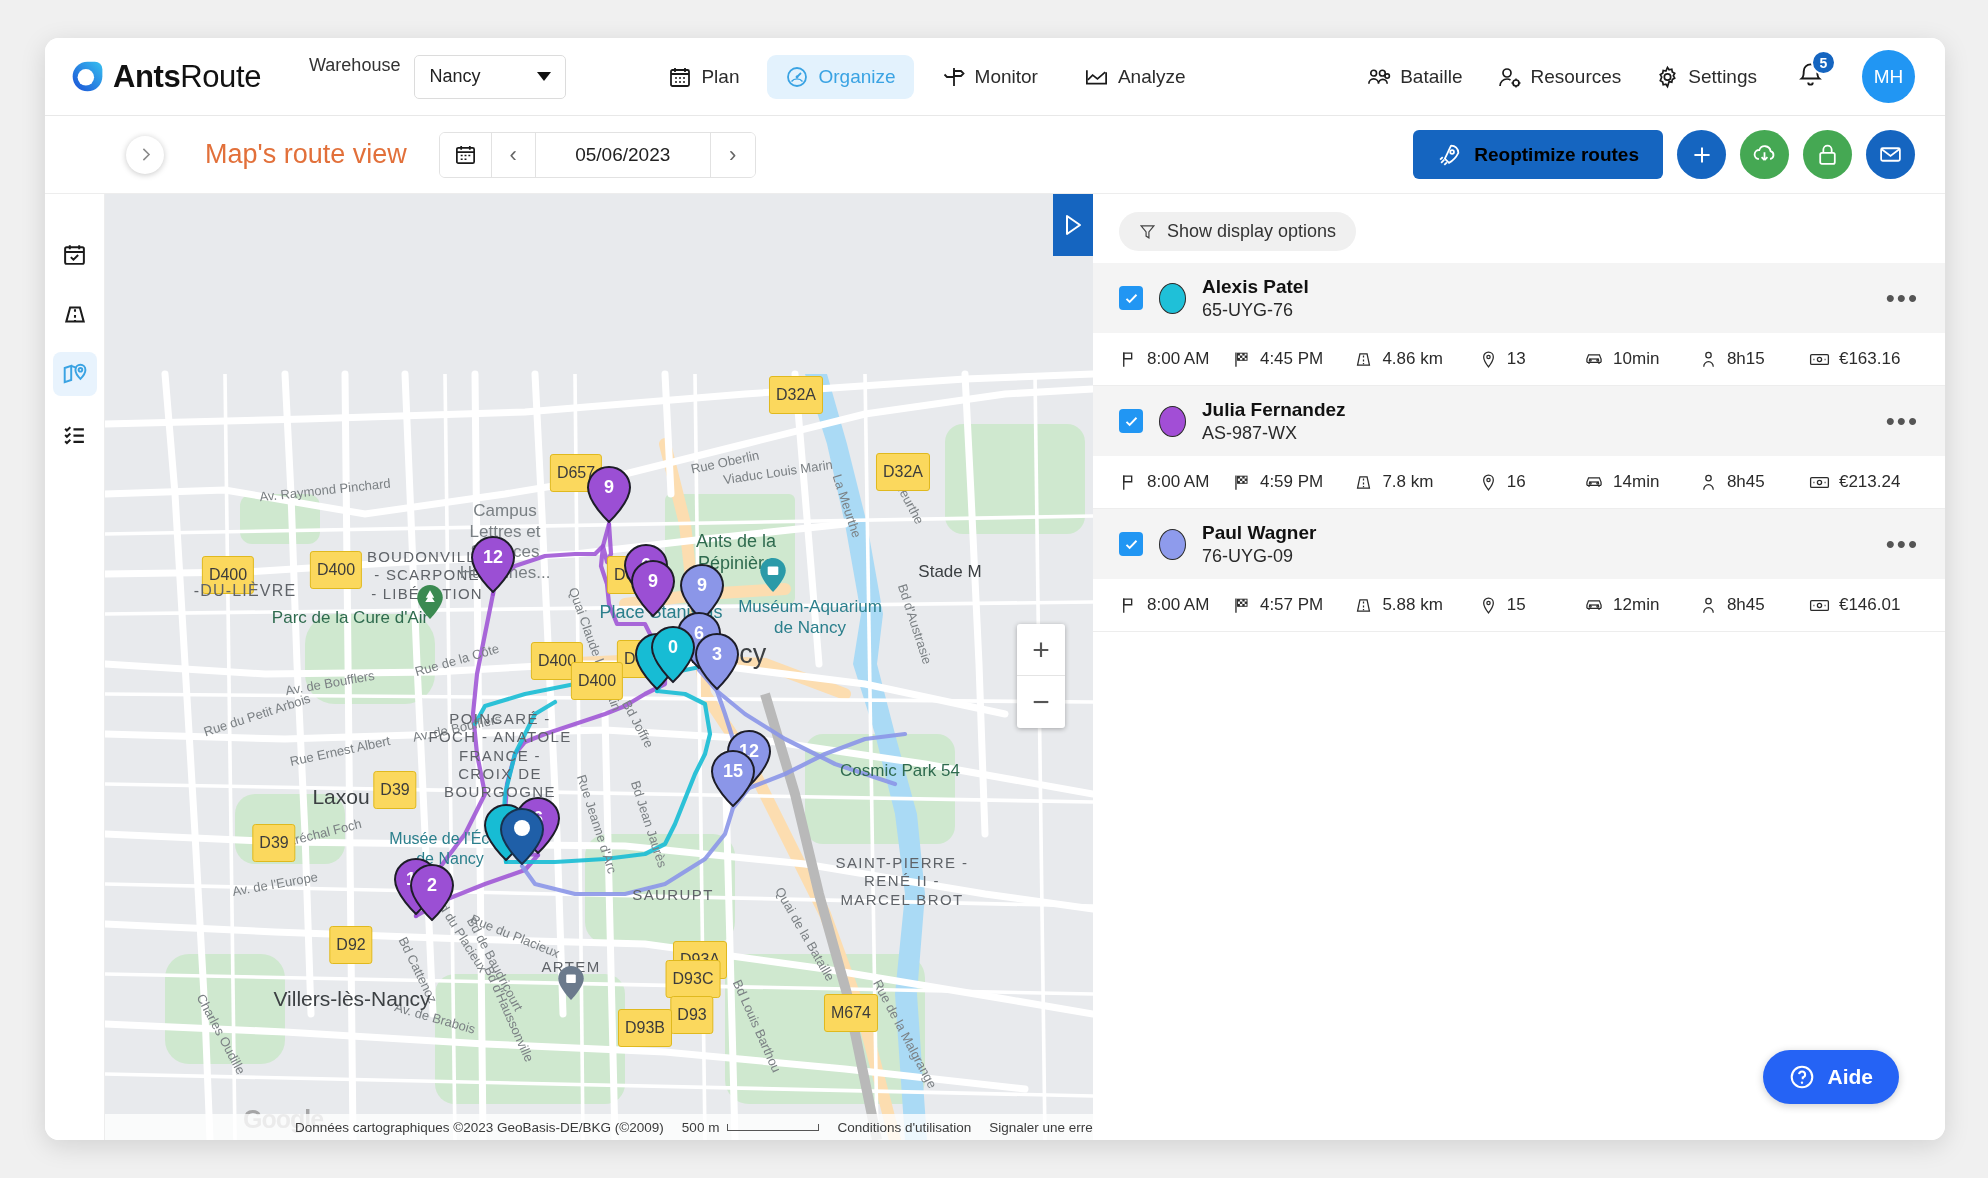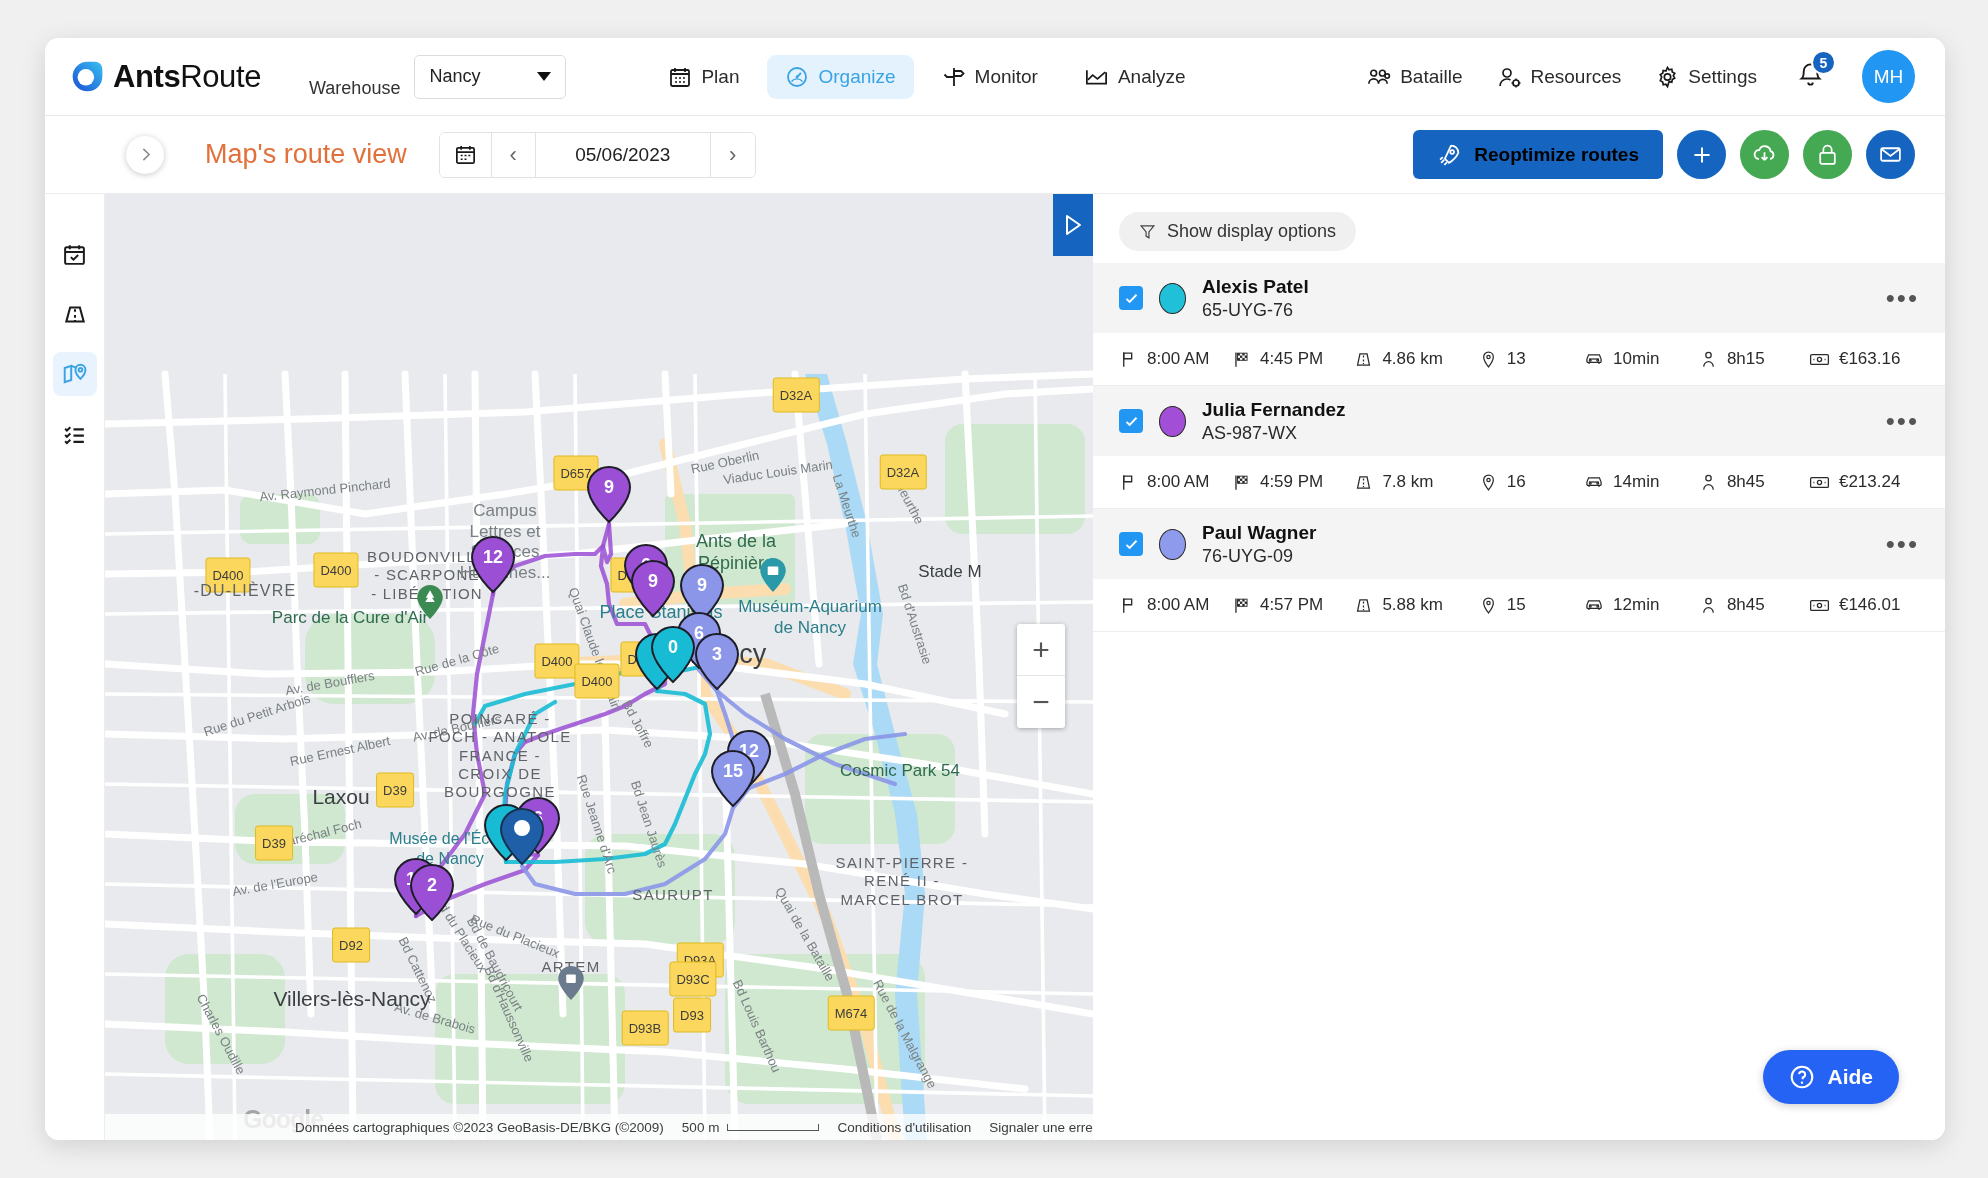--- a/index.html
+++ b/index.html
@@ -26,21 +26,21 @@
     padding: 0 30px 0 26px;
     border-bottom: 1px solid #e8e8e8;
     background: #fff;
   }
   .brand { display: flex; align-items: center; gap: 9px; }
   .brand-mark { width: 33px; height: 33px; }
   .brand-text { font-size: 31px; letter-spacing: -0.4px; color: #111; }
   .brand-text b { font-weight: 700; }
   .brand-text span.light { font-weight: 400; }
 
-  .warehouse-group { display:flex; align-items:flex-end; gap:14px; margin-left: 48px; }
+  .warehouse-group { display:flex; align-items:flex-start; gap:14px; margin-left: 48px; }
   .warehouse-label { font-size: 18px; color: #333; }
   .warehouse-select {
     width: 152px; height: 44px;
     border: 1px solid #dcdcdc; border-radius: 5px;
     display: flex; align-items: center; justify-content: space-between;
     padding: 0 14px; font-size: 18px; color: #222; background:#fff;
     cursor: pointer;
   }
   .caret { width:0;height:0;border-left:7px solid transparent;border-right:7px solid transparent;border-top:9px solid #111; }
 
@@ -158,21 +158,21 @@
   }
   .marker span {
     position:absolute; left:0; top:2px; width:44px; height:38px;
     display:flex;align-items:center;justify-content:center;
     color:#fff; font-size:18px; font-weight:600; pointer-events:none;
   }
   .maplabel { position:absolute; pointer-events:none; transform:translate(-50%,-50%); white-space:pre; text-align:center; }
   .rdbadge {
     position:absolute; transform:translate(-50%,-50%);
     background:#fbd85d; border:1px solid #e0b91e; border-radius:3px;
-    font-size:13px; color:#3c3c3c; padding:9px 6px; white-space:nowrap;
+    font-size:16px; color:#3c3c3c; padding:9px 6px; white-space:nowrap;
   }
   .poi-pin { position:absolute; transform:translate(-50%,-100%); width:26px;height:34px; }
 
   
   .routes-panel { flex:1; background:#fff; display:flex;flex-direction:column; min-width:0; position:relative;}
   .display-opts-row { padding: 18px 26px 12px 26px; }
   .chip {
     display:inline-flex;align-items:center;gap:11px;
     background:#f0f0f0; border-radius:20px; padding: 9px 20px;
     font-size:18px; color:#333; cursor:pointer;

